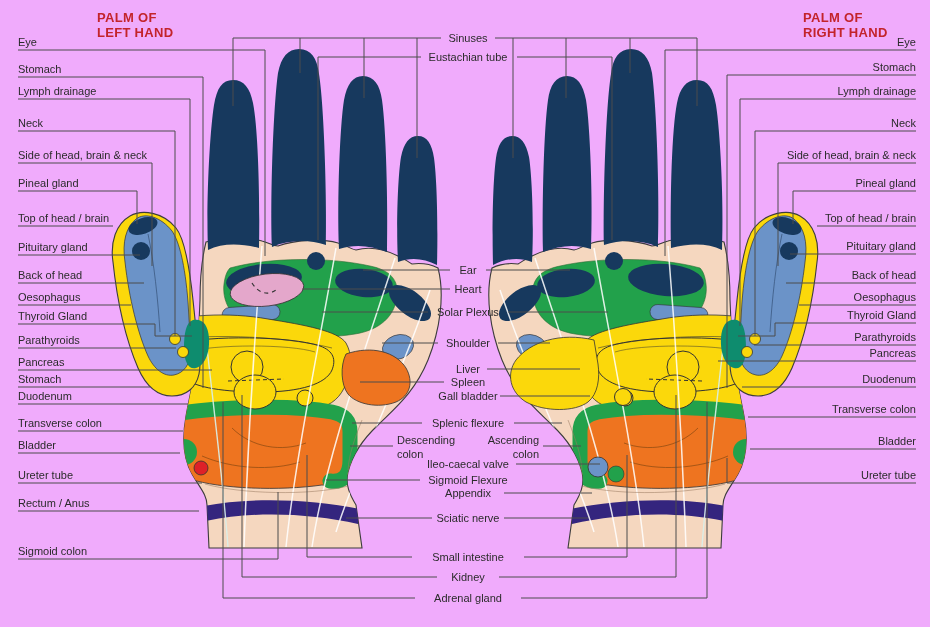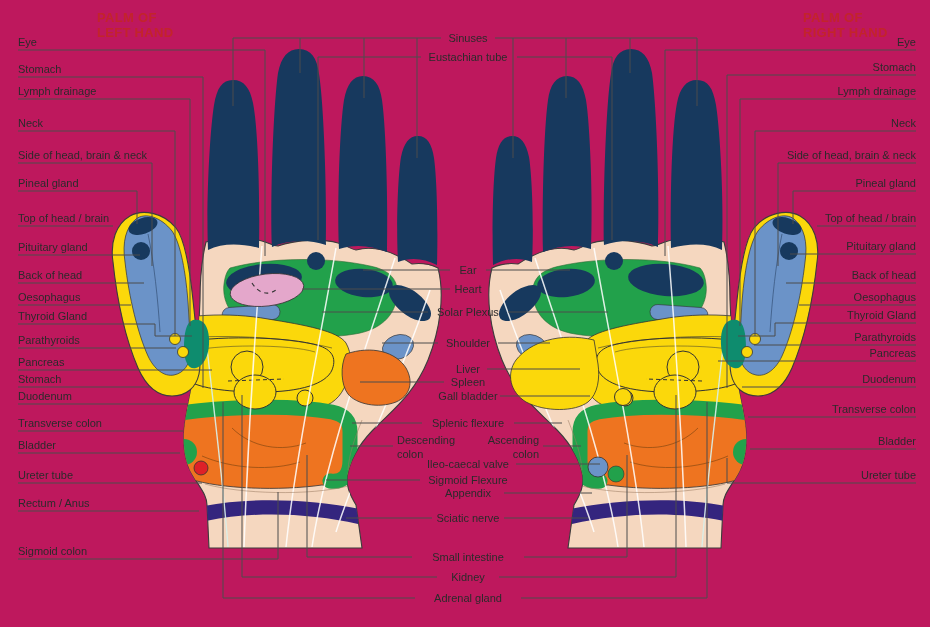--- a/index.html
+++ b/index.html
@@ -1,16 +1,16 @@
 <!DOCTYPE html>
 <html><head>
 <meta charset="utf-8">
 <style>
   html,body{margin:0;padding:0;background:#ffffff;}
-  .stage{position:relative;width:930px;height:627px;background:#be185d;overflow:hidden;
+  .stage{position:relative;width:930px;height:627px;background:#f0abfc;overflow:hidden;
          font-family:"Liberation Sans","DejaVu Sans",sans-serif;}
   svg{display:block;}
   text{font-family:"Liberation Sans","DejaVu Sans",sans-serif;font-size:11px;fill:#2b2b2b;}
   text.hdg{font-size:13px;font-weight:bold;fill:#C3242B;letter-spacing:.3px;}
   .ldr{fill:none;stroke:#4d4d4d;stroke-width:1;}
   .outl{stroke:#3c3c3c;stroke-width:1.1;}
 </style>
 </head>
 <body>
 

